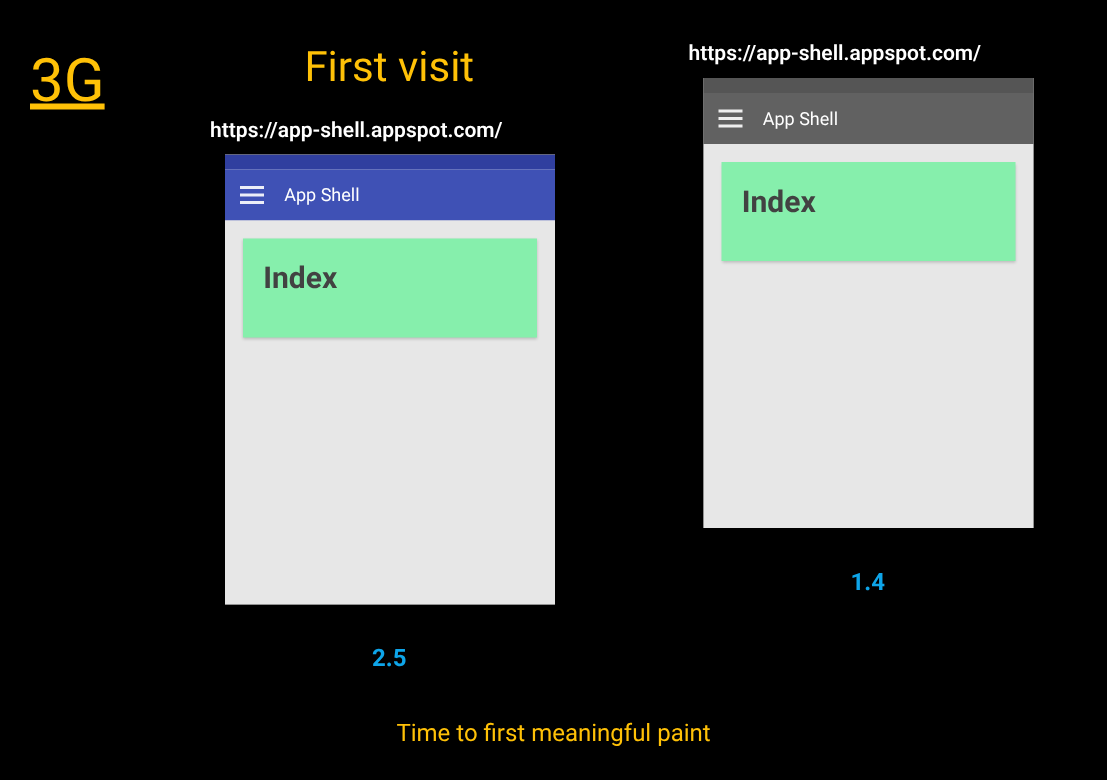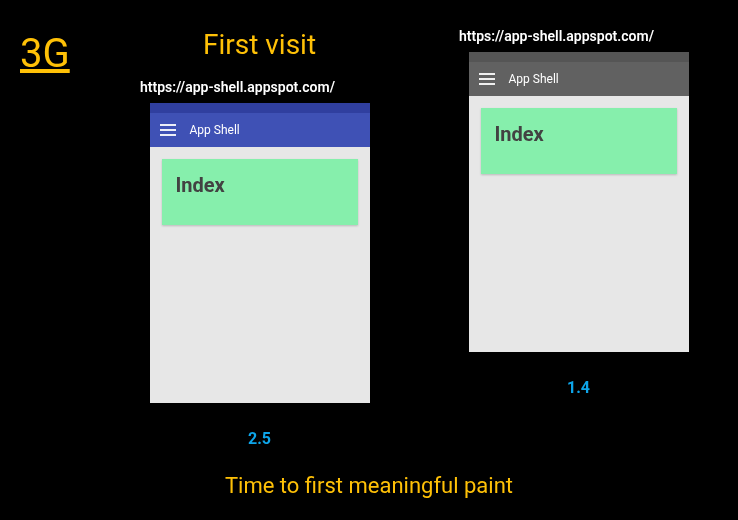--- a/index.html
+++ b/index.html
@@ -105,21 +105,21 @@
       font-weight: 700;
       margin-top: 26px;
     }
     .caption {
       position: absolute;
       bottom: 22px;
       left: 0;
       right: 0;
       text-align: center;
       color: #ffc107;
-      font-size: 22px;
+      font-size: 16px;
       font-weight: 400;
     }
   </style>
 </head>
 <body>
 
 <div class="badge">3G</div>
 
 <div class="columns">
 

